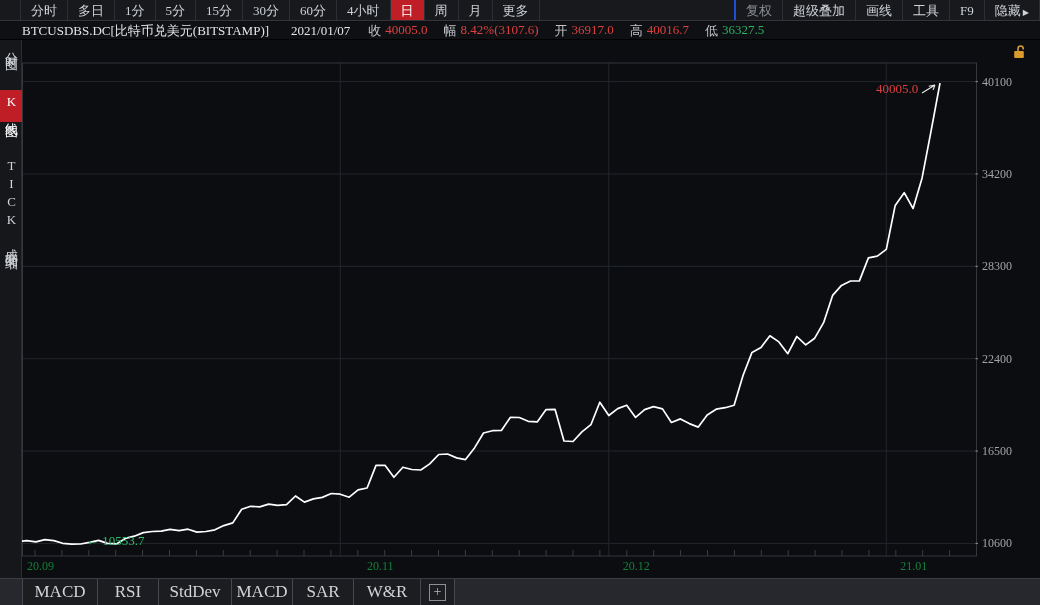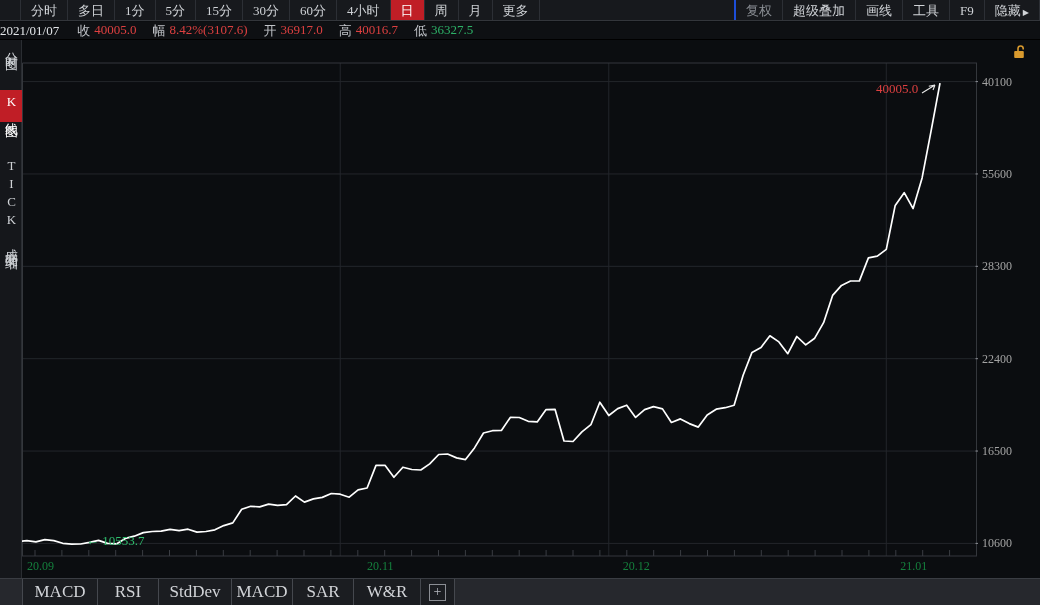--- a/index.html
+++ b/index.html
@@ -85,20 +85,21 @@
         <div class="tb-btn muted">复权</div>
         <div class="tb-btn">超级叠加</div>
         <div class="tb-btn">画线</div>
         <div class="tb-btn">工具</div>
         <div class="tb-btn">F9</div>
         <div class="tb-btn">隐藏<span class="arrow">▶</span></div>
       </div>
   </div>
 
   <div class="infobar">
+    <span class="info-symbol">BTCUSDBS.DC[比特币兑美元(BITSTAMP)]</span>
     <span class="info-date">2021/01/07</span>
     <span id="info-fields" style="display:flex">
         <span class="info-field">
           <span class="lbl">收</span>
           <span class="val-red">40005.0</span>
         </span>
         <span class="info-field">
           <span class="lbl">幅</span>
           <span class="val-red">8.42%(3107.6)</span>
         </span>
@@ -182,21 +183,21 @@
         <line x1="975.5" y1="451.03999999999996" x2="981" y2="451.03999999999996" stroke="#8b8e94" stroke-width="1"></line>
         <line x1="975.5" y1="358.67999999999995" x2="981" y2="358.67999999999995" stroke="#8b8e94" stroke-width="1"></line>
         <line x1="975.5" y1="266.32" x2="981" y2="266.32" stroke="#8b8e94" stroke-width="1"></line>
         <line x1="975.5" y1="173.95999999999998" x2="981" y2="173.95999999999998" stroke="#8b8e94" stroke-width="1"></line>
         <line x1="975.5" y1="81.59999999999997" x2="981" y2="81.59999999999997" stroke="#8b8e94" stroke-width="1"></line>
         <polyline points="9.0,541.8 18.0,541.4 26.9,540.7 35.9,541.8 44.8,539.6 53.8,540.6 62.7,543.3 71.7,544.1 80.6,544.0 89.6,542.3 98.5,540.4 107.5,543.4 116.4,543.9 125.4,538.4 134.3,536.2 143.3,532.6 152.2,531.5 161.2,531.2 170.1,529.3 179.1,530.6 188.0,529.2 197.0,532.1 205.9,531.5 214.9,529.8 223.8,525.6 232.8,522.9 241.7,509.3 250.7,506.3 259.7,506.9 268.6,504.1 277.6,505.4 286.5,504.7 295.5,496.0 304.4,502.1 313.4,498.9 322.3,497.4 331.3,493.5 340.2,494.2 349.2,497.2 358.1,489.9 367.1,488.0 376.0,465.4 385.0,465.3 393.9,477.3 402.9,467.2 411.8,469.5 420.8,470.0 429.7,463.9 438.7,454.5 447.6,454.0 456.6,457.9 465.5,459.6 474.5,447.9 483.5,433.0 492.4,430.7 501.4,430.5 510.3,417.4 519.3,417.5 528.2,421.3 537.2,421.9 546.1,409.6 555.1,409.4 564.0,441.0 573.0,441.5 581.9,431.9 590.9,424.7 599.8,402.2 608.8,415.5 617.7,408.6 626.7,405.2 635.6,417.4 644.6,409.6 653.5,406.6 662.5,408.9 671.4,422.5 680.4,418.9 689.3,423.6 698.3,427.1 707.2,415.0 716.2,409.2 725.2,407.7 734.1,405.2 743.1,375.3 752.0,352.4 761.0,347.4 769.9,335.8 778.9,341.9 787.8,353.7 796.8,336.5 805.7,344.9 814.7,338.2 823.6,322.7 832.6,295.4 841.5,285.4 850.5,281.0 859.4,280.9 868.4,257.9 877.3,256.1 886.3,249.4 895.2,205.4 904.2,192.7 913.1,208.6 922.1,177.9 931.0,131.4 940.0,83.1" fill="none" stroke="#ffffff" stroke-width="1.7" stroke-linejoin="round"></polyline>
         <path d="M922,93 L935,85 M935,85 l-6.2,1.2 M935,85 l-2,5" stroke="#e8e8e8" stroke-width="1.1" fill="none"></path>
       </svg>
     <div id="ylabels">
         <div class="ylabel" style="top: 34.6px;">40100</div>
-        <div class="ylabel" style="top: 126.96px;">55600</div>
+        <div class="ylabel" style="top: 126.96px;">34200</div>
         <div class="ylabel" style="top: 219.32px;">28300</div>
         <div class="ylabel" style="top: 311.68px;">22400</div>
         <div class="ylabel" style="top: 404.04px;">16500</div>
         <div class="ylabel" style="top: 496.4px;">10600</div>
       </div>
     <div id="xlabels">
         <div class="xlabel" style="left: 5px;">20.09</div>
         <div class="xlabel" style="left: 345px;">20.11</div>
         <div class="xlabel" style="left: 600.777px;">20.12</div>
         <div class="xlabel" style="left: 878.286px;">21.01</div>

